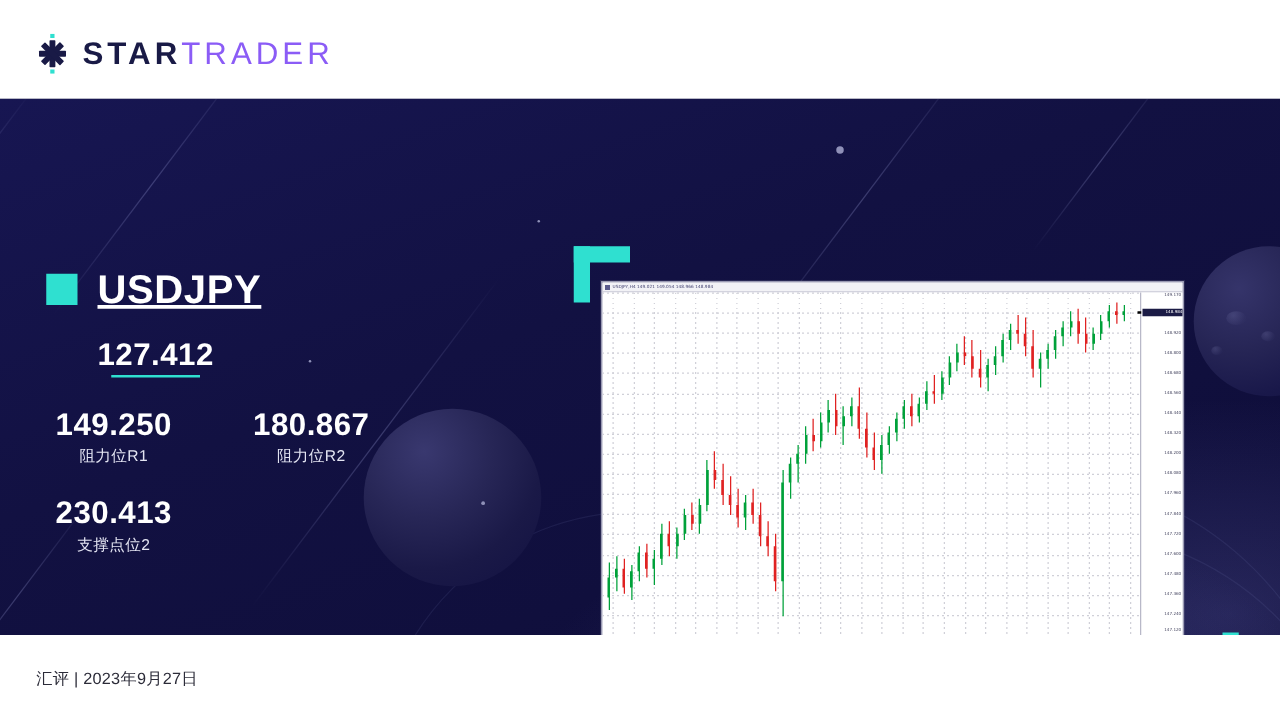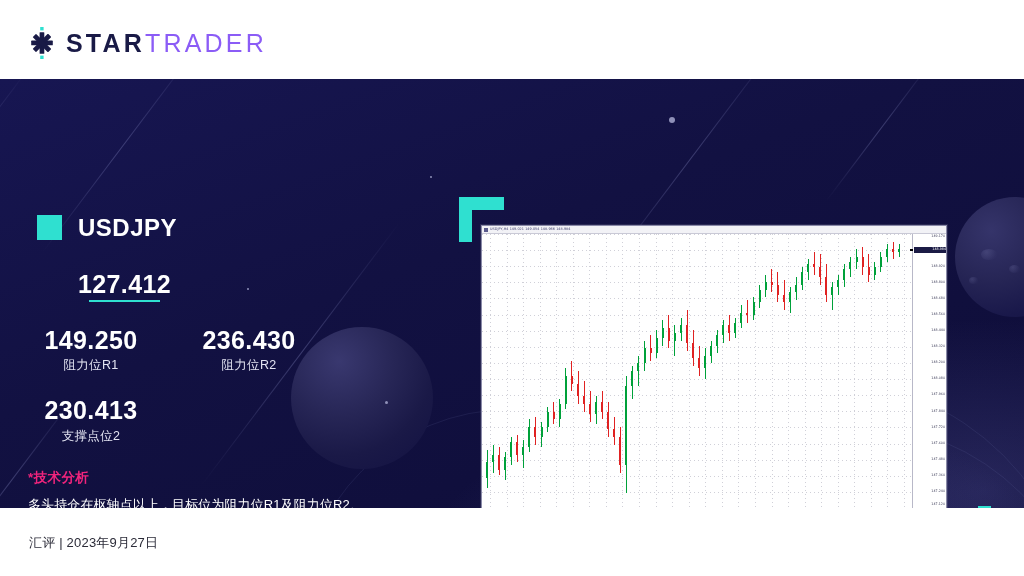--- a/index.html
+++ b/index.html
@@ -68,21 +68,21 @@
     border-radius:50%;
   }
 
   
   .pair-row {
     position:absolute; left:37px; top:136px;
     display:flex; align-items:center; gap:16px;
   }
   .pair-square { width:25px; height:25px; background:#2fe0d0; }
   .pair-name {
-    font-size:24px; font-weight:700; color:#ffffff; letter-spacing:0.5px; line-height:1;
+    font-size:32px; font-weight:700; color:#ffffff; letter-spacing:0.5px; line-height:1;text-decoration:underline;
   }
 
   .pivot-block { position:absolute; left:52px; top:192px; width:145px; text-align:center; }
   .big-num {
     font-size:25px; font-weight:700; color:#ffffff; letter-spacing:0.4px; line-height:1.05;
   }
   .pivot-underline {
     width:71px; height:2px; background:#2fe0d0; margin:3px auto 2px;
   }
   .sub-label {
@@ -234,36 +234,29 @@
     <div class="big-num">127.412</div>
     <div class="pivot-underline"></div>
   </div>
 
   <div class="lvl-grid">
     <div class="lvl-cell">
       <div class="big-num">149.250</div>
       <span class="sub-label">阻力位R1</span>
     </div>
     <div class="lvl-cell">
-      <div class="big-num">236.430</div>
+      <div class="big-num">180.867</div>
       <span class="sub-label">阻力位R2</span>
     </div>
     <div class="lvl-cell">
       <div class="big-num">230.413</div>
       <span class="sub-label">支撑点位2</span>
     </div>
   </div>
 
-  <div class="analysis">
-    <div class="analysis-title">*技术分析</div>
-    <div class="analysis-body">
-      <div>多头持仓在枢轴点以上，目标位为阻力位R1及阻力位R2。</div>
-
-    </div>
-  </div>
 
   <div class="bracket bk-tl">
       <i class="h"></i>
       <i class="v"></i>
     </div>
   <div class="bracket bk-br">
       <i class="v"></i>
     </div>
 
   <div class="chart-window">

